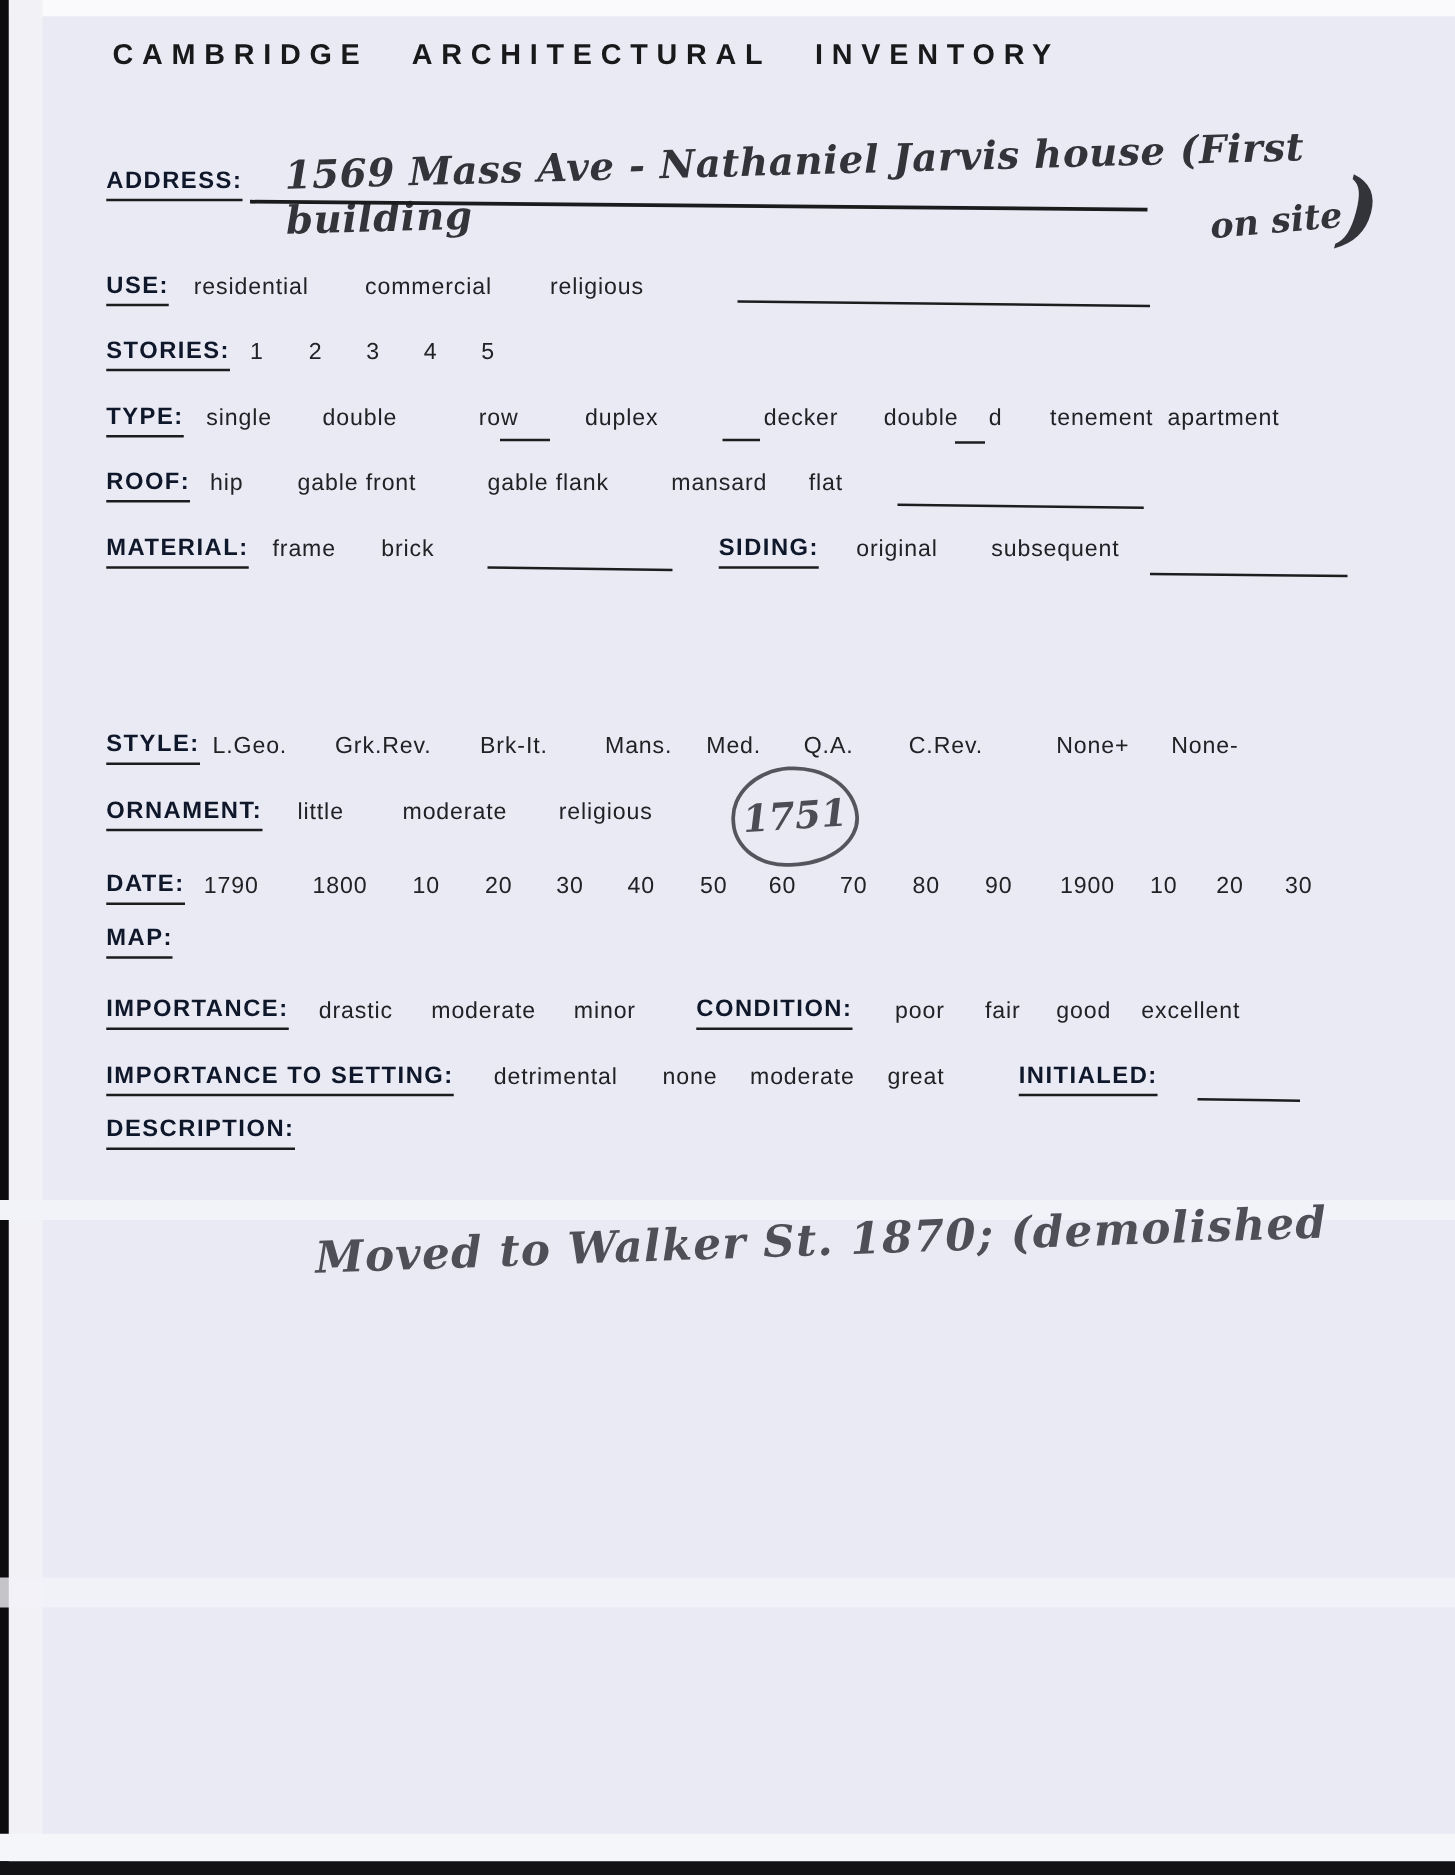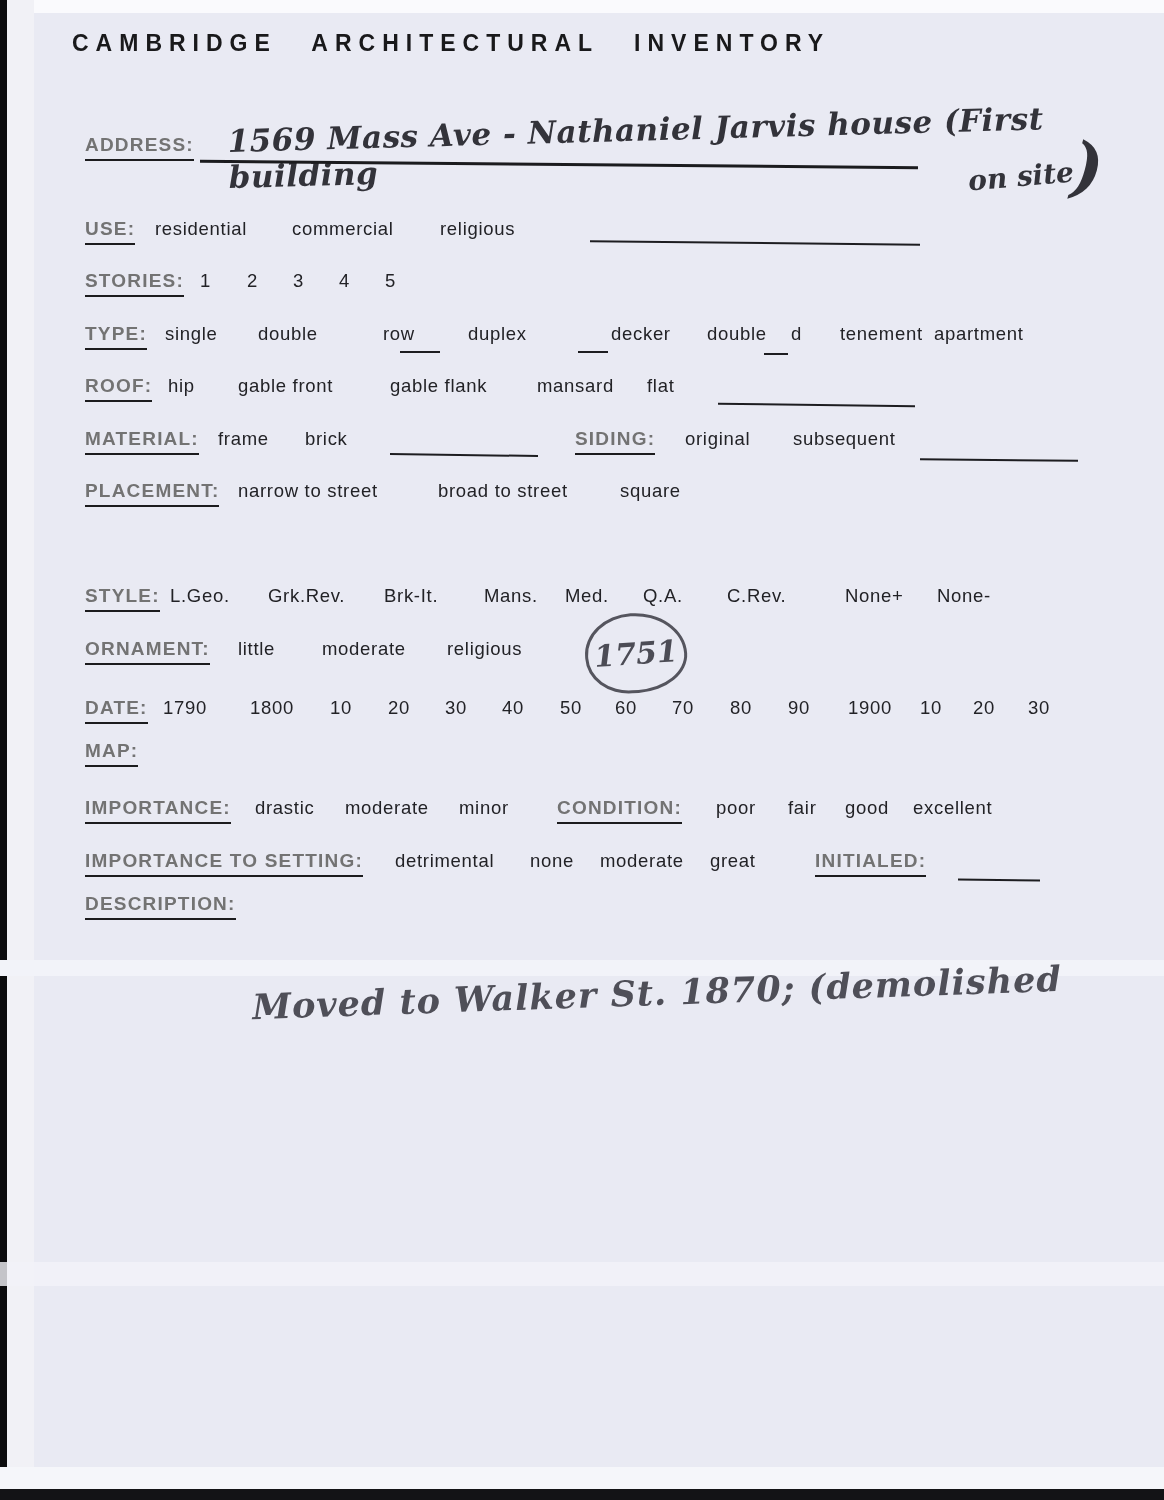--- a/index.html
+++ b/index.html
@@ -17,33 +17,33 @@
   .edge-top    { position:absolute; left:0; top:0; width:100%; height:13px; background:#fafafd; }
   .edge-left-black { position:absolute; left:0; top:0; width:7px; height:100%; background:#0c0c0e; }
   .edge-left-light { position:absolute; left:7px; top:0; width:27px; height:100%; background:#f1f1f6; }
   .edge-bottom-light { position:absolute; left:0; top:1467px; width:100%; height:22px; background:#f5f6fa; }
   .edge-bottom-black { position:absolute; left:0; top:1489px; width:100%; height:11px; background:#131316; }
   .band { position:absolute; left:0; width:100%; background:#f2f3f9; }
   .band1 { top:960px; height:16px; }
   .band2 { top:1262px; height:24px; opacity:.8; }
 
   .title {
-    position:absolute; left:72px; top:30px;
+    position:absolute; left:90px; top:30px;
     font-size:23px; font-weight:bold;
     letter-spacing:7px; word-spacing:22px;
     color:#19191b;
   }
 
   .row { position:absolute; left:85px; width:1060px; height:40px; }
   .row > * { position:absolute; white-space:nowrap; }
 
   .lbl {
     font-size:19px; font-weight:bold; letter-spacing:1.2px;
     border-bottom:2.5px solid #1c1c1e; padding-bottom:3px;
-    color:#737373;
+    color:#0f172a;
   }
   .opt { font-size:18.5px; letter-spacing:.7px; color:#222226; }
 
   .blank { border-bottom:2.5px solid #1d1d20; height:2px; display:block; }
 
   
   .hw {
     font-family:"DejaVu Serif", serif;
     font-style:italic;
     color:#33333a;
@@ -154,26 +154,20 @@
     <span class="lbl" style="left:0;">MATERIAL:</span>
     <span class="opt" style="left:133px;">frame</span>
     <span class="opt" style="left:220px;">brick</span>
     <span class="blank" style="left:305px; top:26px; width:148px; transform:rotate(.8deg);"></span>
     <span class="lbl" style="left:490px;">SIDING:</span>
     <span class="opt" style="left:600px;">original</span>
     <span class="opt" style="left:708px;">subsequent</span>
     <span class="blank" style="left:835px; top:31px; width:158px; transform:rotate(.6deg);"></span>
   </div>
 
-  <div class="row" style="top:480px;">
-    <span class="lbl" style="left:0;">PLACEMENT:</span>
-    <span class="opt" style="left:153px;">narrow to street</span>
-    <span class="opt" style="left:353px;">broad to street</span>
-    <span class="opt" style="left:535px;">square</span>
-  </div>
 
 
   <div class="row" style="top:585px;">
     <span class="lbl" style="left:0;">STYLE:</span>
     <span class="opt" style="left:85px;">L.Geo.</span>
     <span class="opt" style="left:183px;">Grk.Rev.</span>
     <span class="opt" style="left:299px;">Brk-It.</span>
     <span class="opt" style="left:399px;">Mans.</span>
     <span class="opt" style="left:480px;">Med.</span>
     <span class="opt" style="left:558px;">Q.A.</span>

